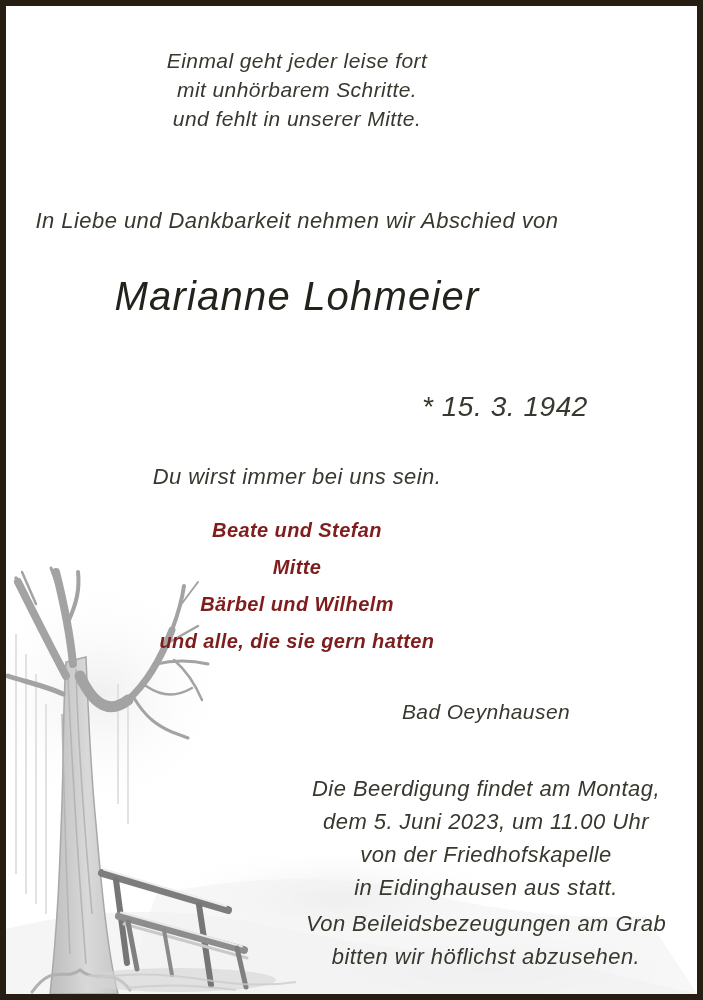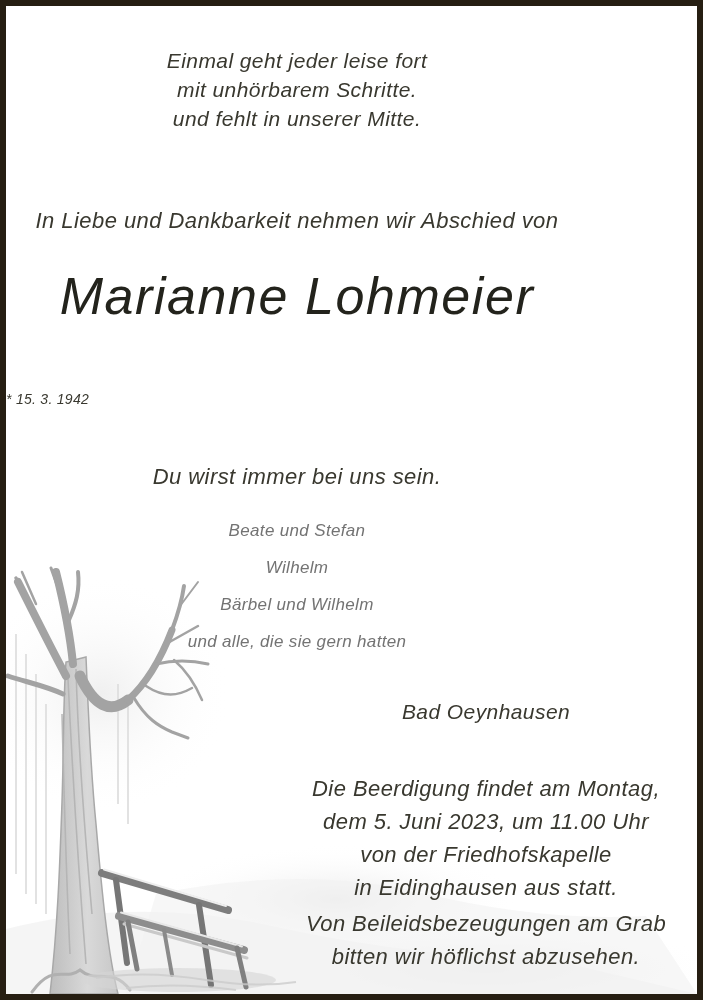--- a/index.html
+++ b/index.html
@@ -35,26 +35,26 @@
     left: 0;
     width: 582px;
     text-align: center;
     font-style: italic;
     color: #39382f;
     letter-spacing: 0.02em;
     white-space: nowrap;
   }
   .poem        { top: 40px;  font-size: 21px; line-height: 29px; }
   .intro       { top: 202px; font-size: 22px; }
-  .name        { top: 254px; font-size: 52px; font-weight: 400; letter-spacing: 0.03em;
+  .name        { top: 254px; font-size: 40px; font-weight: 400; letter-spacing: 0.03em;
                  color: #23231c; margin: 0; line-height: 72px; }
   .maiden      { top: 340px; font-size: 20px; }
-  .dates       { top: 385px; font-size: 14px; display: flex; justify-content: space-between; gap: 44px; }
+  .dates       { top: 385px; font-size: 28px; display: flex; justify-content: flex-end; gap: 44px; }
   .farewell    { top: 458px; font-size: 22px; text-align: center; }
-  .mourners    { top: 506px; font-size: 17px; line-height: 37px; font-weight: 400; color: #737373; }
+  .mourners    { top: 506px; font-size: 20px; line-height: 37px; font-weight: 700; color: #7f1d1d; }
   .right-col   { left: 250px; width: 460px; }
   .city        { top: 694px; font-size: 21px; }
   .funeral     { top: 766px; font-size: 22px; line-height: 33px; }
   .condolence  { top: 901px; font-size: 22px; line-height: 33px; }
 </style>
 </head>
 <body>
 
 <div class="stage">
   <div class="card">
@@ -149,21 +149,21 @@
 
 
     <div class="txt dates">
       <span>* 15. 3. 1942</span>
     </div>
 
     <div class="txt farewell">Du wirst immer bei uns sein.</div>
 
     <div class="txt mourners">
       <div>Beate und Stefan</div>
-      <div>Wilhelm</div>
+      <div>Mitte</div>
       <div>Bärbel und Wilhelm</div>
       <div>und alle, die sie gern hatten</div>
     </div>
 
     <div class="txt right-col city">Bad Oeynhausen</div>
 
     <div class="txt right-col funeral">
       <div>Die Beerdigung findet am Montag,</div>
       <div>dem 5. Juni 2023, um 11.00 Uhr</div>
       <div>von der Friedhofskapelle</div>

